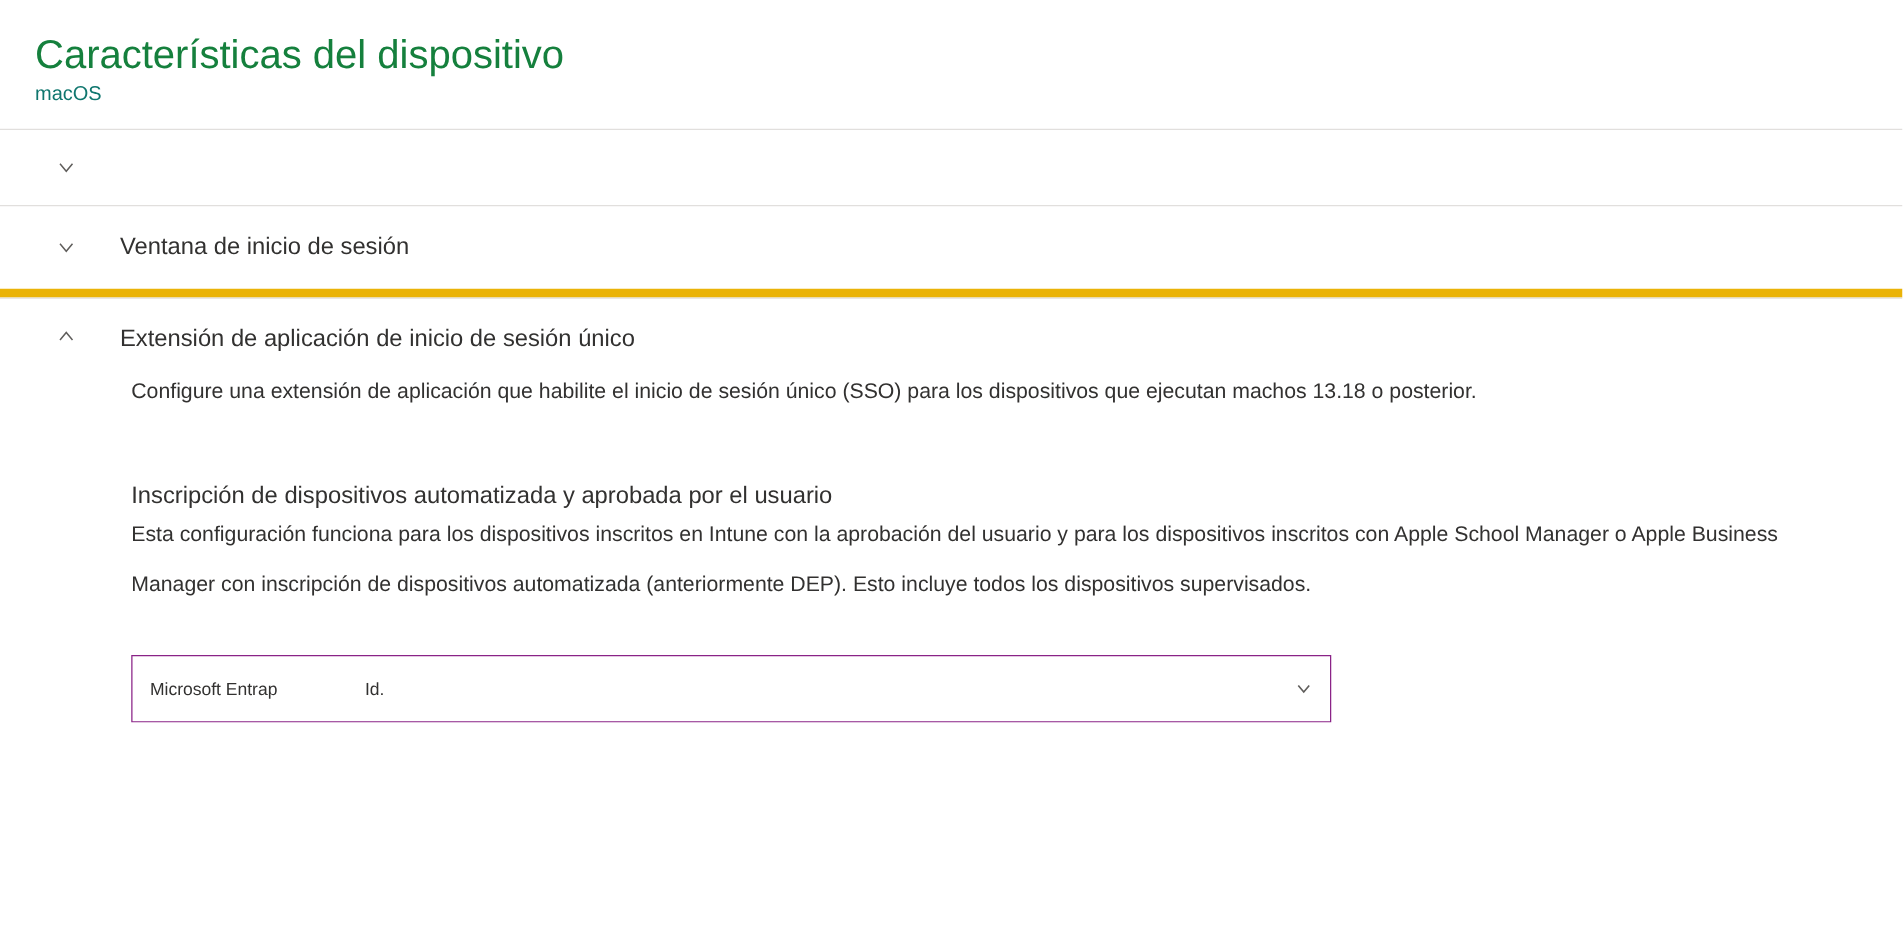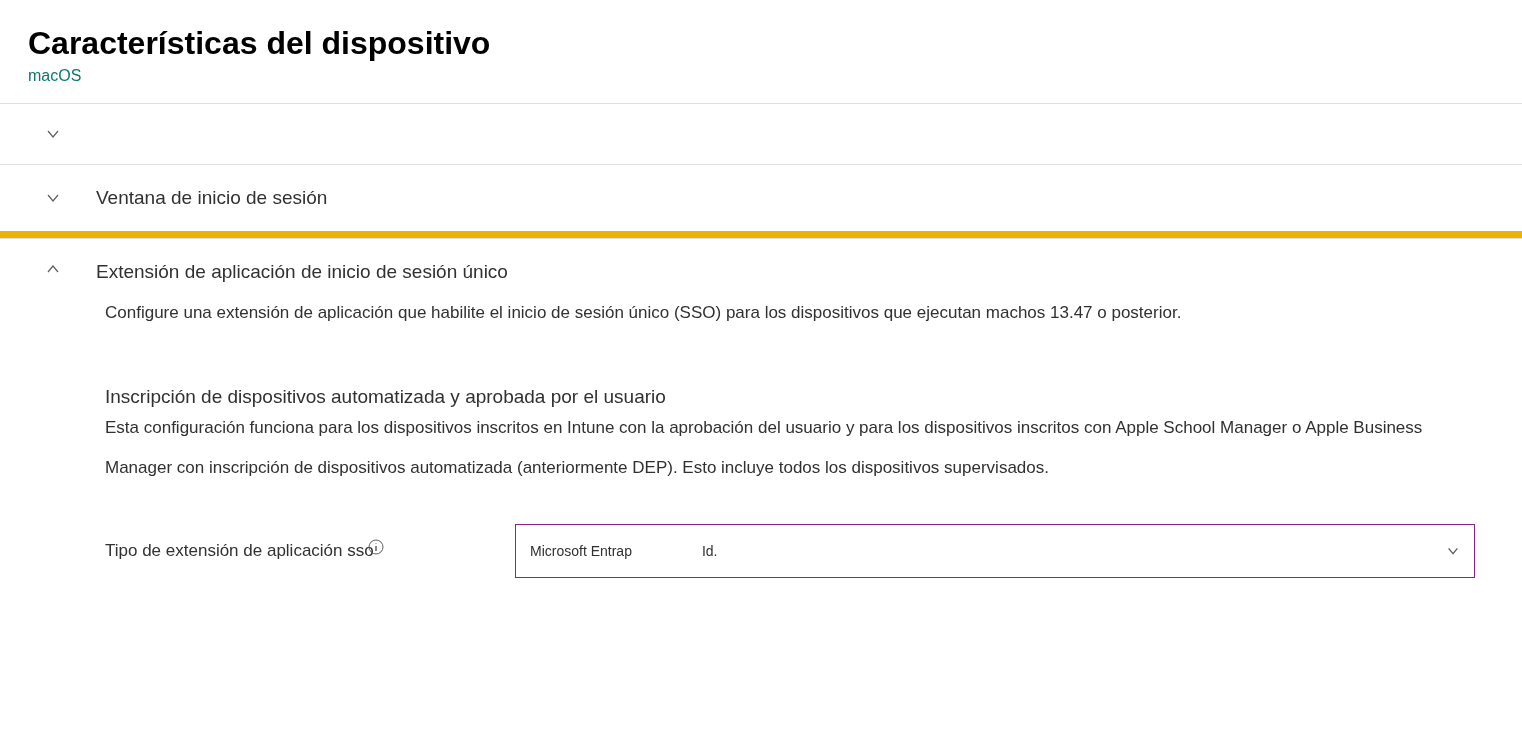--- a/index.html
+++ b/index.html
@@ -9,22 +9,22 @@
     }
     body {
       font-family: "Segoe UI", -apple-system, BlinkMacSystemFont, sans-serif;
       background: #ffffff;
       color: #323130;
       padding: 0;
       width: 1522px;
     }
     .page-title {
       font-size: 32px;
-      font-weight: 700;
-      color: #000000;
+      font-weight: 400;
+      color: #15803d;
       padding: 25px 0 5px 28px;
     }
     .subtitle {
       font-size: 16px;
       color: #0f766e;
       padding: 0 0 18px 28px;
     }
     .section-row {
       border-top: 1px solid #e1dfdd;
       display: flex;
@@ -143,37 +143,27 @@
 <div class="section-row-expanded">
   <span class="chevron-icon">
     <svg viewBox="0 0 16 16" fill="none" stroke="#605e5c" stroke-width="1.2">
       <polyline points="3,11 8,5 13,11"></polyline>
     </svg>
   </span>
   <span class="section-title">Extensión de aplicación de inicio de sesión único</span>
 </div>
 
 <div class="section-content">
-  <div class="section-description">Configure una extensión de aplicación que habilite el inicio de sesión único (SSO) para los dispositivos que ejecutan machos 13.47 o posterior.</div>
+  <div class="section-description">Configure una extensión de aplicación que habilite el inicio de sesión único (SSO) para los dispositivos que ejecutan machos 13.18 o posterior.</div>
 
   <div class="subsection-heading">Inscripción de dispositivos automatizada y aprobada por el usuario</div>
 
   <div class="subsection-description">Esta configuración funciona para los dispositivos inscritos en        Intune con la aprobación del usuario y para los dispositivos inscritos con Apple School Manager o Apple Business Manager con inscripción de dispositivos automatizada (anteriormente DEP). Esto incluye todos los dispositivos supervisados.</div>
 
   <div class="dropdown-row">
-    <div class="dropdown-label-wrapper">
-      <span class="dropdown-label">Tipo de extensión de aplicación sso</span>
-      <span class="info-icon">
-        <svg viewBox="0 0 16 16" fill="none" stroke="#605e5c" stroke-width="1">
-          <circle cx="8" cy="8" r="7"></circle>
-          <line x1="8" y1="4" x2="8" y2="4.5" stroke-width="1.5"></line>
-          <line x1="8" y1="7" x2="8" y2="12" stroke-width="1.5"></line>
-        </svg>
-      </span>
-    </div>
     <div class="dropdown-control">
       <span class="dropdown-value">
         <span>Microsoft Entrap</span>
         <span>Id.</span>
       </span>
       <span class="dropdown-chevron">
         <svg viewBox="0 0 16 16" fill="none" stroke="#605e5c" stroke-width="1.5">
           <polyline points="3,5 8,11 13,5"></polyline>
         </svg>
       </span>

